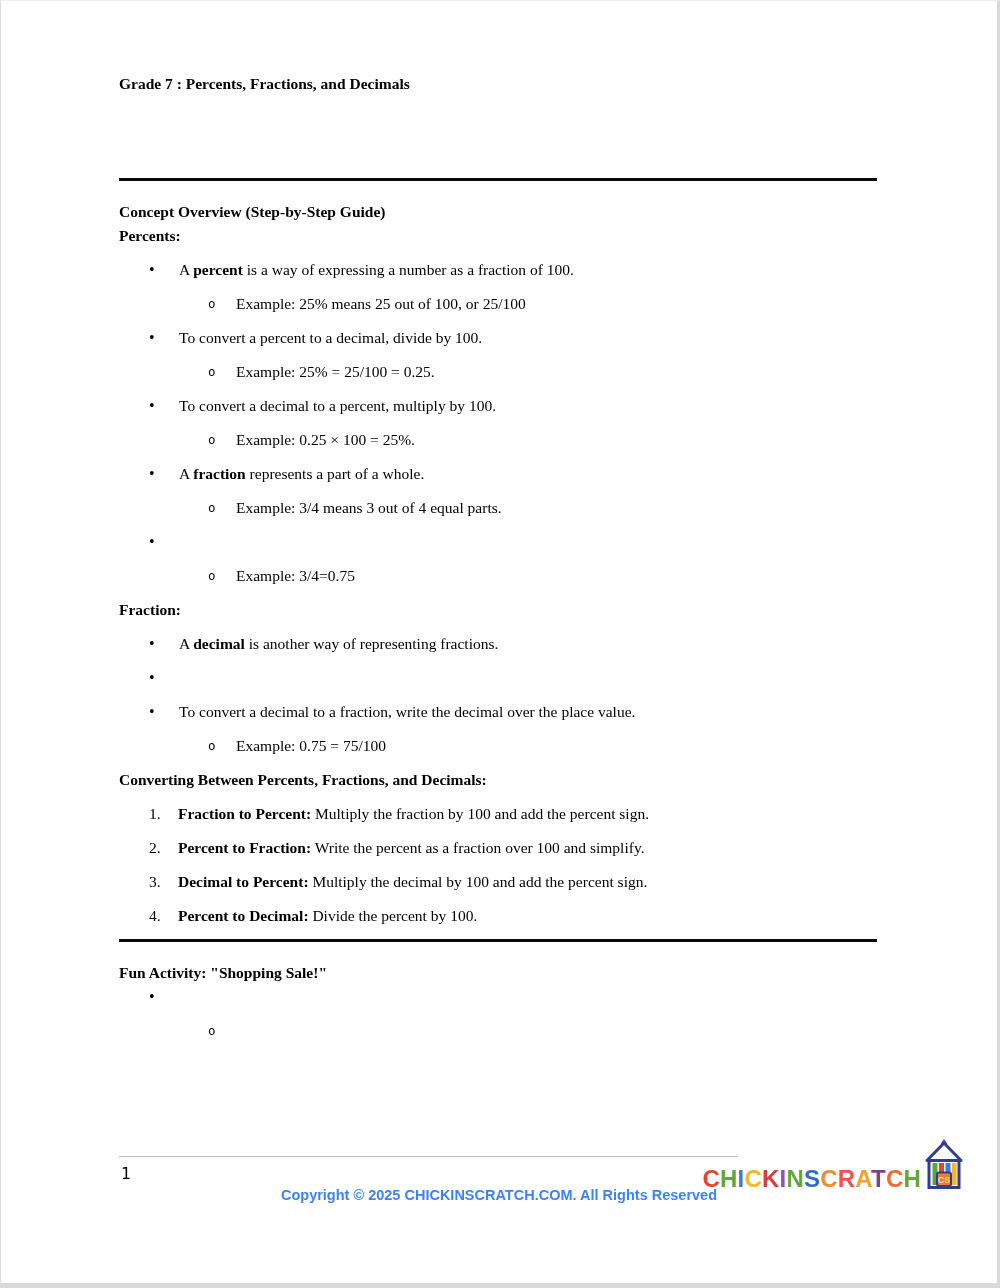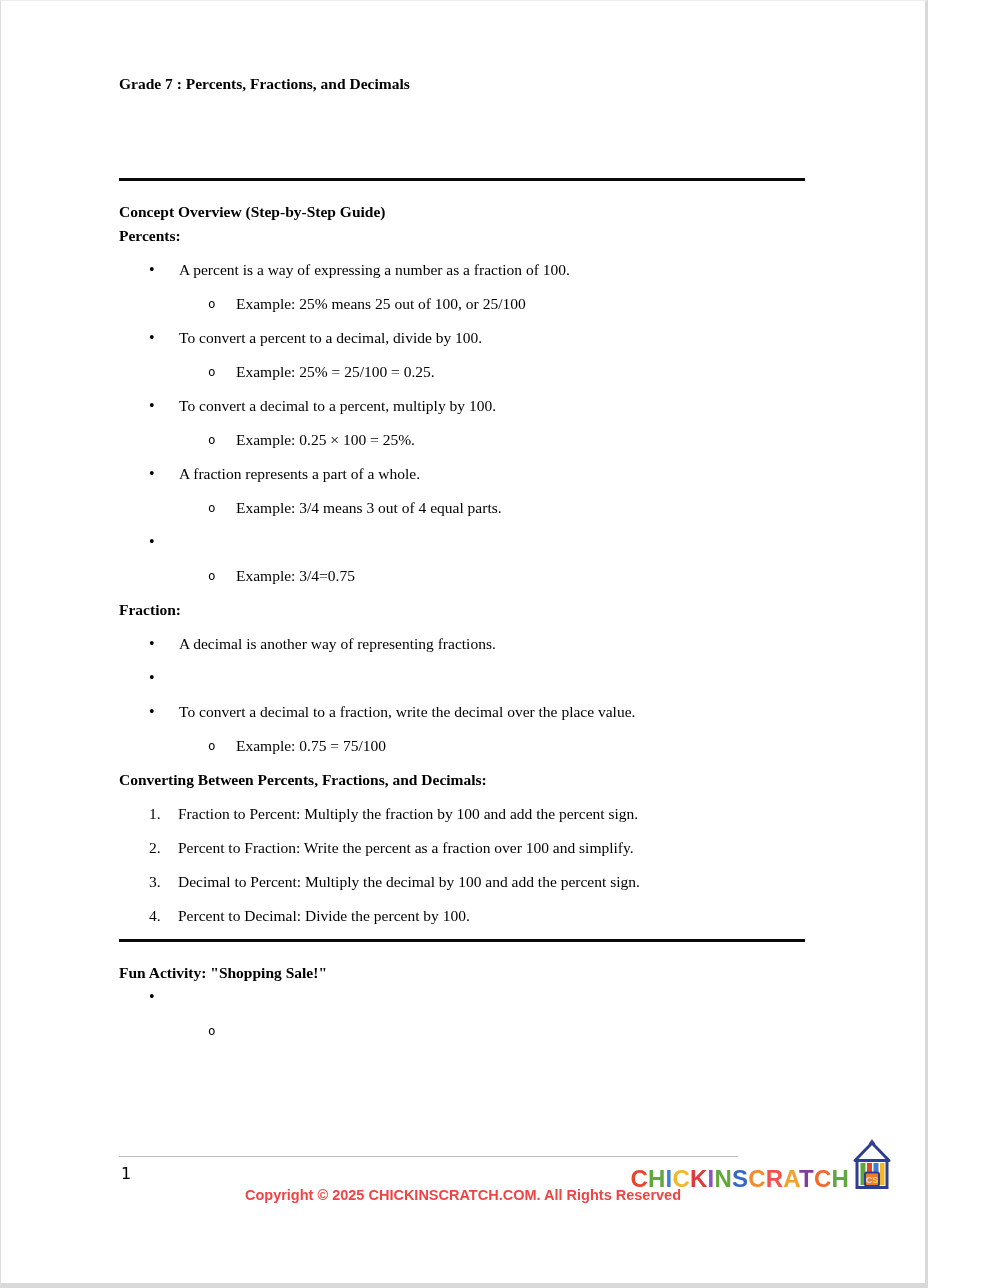--- a/index.html
+++ b/index.html
@@ -1,38 +1,38 @@
 <!DOCTYPE html>
 <html><head>
 <meta charset="utf-8">
 <style>
   html,body{margin:0;padding:0;background:#fff;}
   .page{
-    position:relative;width:928px;height:1288px;box-sizing:border-box;
+    position:relative;width:1000px;height:1288px;box-sizing:border-box;
     background:#fff;color:#000;
     border-left:1px solid #dcdcdc;border-right:3px solid #d9d9d9;border-top:1px solid #eee;
     font-family:"Liberation Serif","DejaVu Serif",serif;
     font-size:15.5px;line-height:21px;overflow:hidden;
   }
   .page::after{content:"";position:absolute;left:0;right:0;bottom:0;height:5px;background:#d9d9d9;}
   .content{padding:72px 120px 0 118px;}
   .doc-title{font-size:15.5px;font-weight:bold;margin:0;line-height:21px;}
   .rule{border:none;border-top:3px solid #0a0a0a;margin:10px 0 20px 0;}
   #content > .rule:first-child{margin-top:84px;}
   .h{font-weight:bold;margin:0 0 13px 0;}
   .hi{font-weight:bold;margin:0 0 3px 0;}
   .li{display:flex;margin:0 0 13px 0;}
   .li1{padding-left:30px;}
   .li1 .marker{flex:0 0 30px;font-size:16px;}
   .li2{padding-left:89px;}
   .li2 .marker{flex:0 0 28px;font-family:"DejaVu Sans Mono",monospace;font-size:12.5px;}
   .li2 .li-text{max-width:618px;}
   .ol{padding-left:30px;}
   .ol .marker{flex:0 0 29px;}
-  .b{font-weight:normal;text-align:center;}
+  .b{font-weight:bold;text-align:center;}
   .footer{position:absolute;left:0;top:1147px;width:100%;}
   .footer-rule{margin-left:118px;width:619px;border:none;border-top:1px solid #bdbdbd;}
   .page-number{margin:7px 0 0 120px;font-family:"DejaVu Sans",sans-serif;font-size:16px;line-height:18px;}
   .copyright{position:absolute;top:37px;left:0;width:100%;text-align:center;
     font-family:"Liberation Sans",sans-serif;font-weight:bold;font-size:14.5px;}
   .logo{position:absolute;right:33px;top:-9px;display:flex;align-items:flex-end;}
   .logo-text{font-family:"Liberation Sans",sans-serif;font-weight:700;font-size:24px;
     letter-spacing:0.2px;line-height:20px;margin-bottom:7px;white-space:nowrap;}
   .logo-icon{margin-left:3px;}
 </style>
@@ -143,15 +143,15 @@
           <rect x="8.5" y="24" width="5" height="22" fill="#5aa839"></rect>
           <rect x="15" y="24" width="5" height="22" fill="#e0452e"></rect>
           <rect x="21.5" y="24" width="5" height="22" fill="#3b7dd8"></rect>
           <rect x="28" y="24" width="4.5" height="22" fill="#f2b52b"></rect>
           <rect x="13" y="33.5" width="14" height="13.5" rx="2" fill="#ef7d2e" stroke="#2e3f90" stroke-width="2"></rect>
           <text x="20" y="44" font-family="Liberation Sans, sans-serif" font-size="9" font-weight="bold" text-anchor="middle"><tspan fill="#cfe4ff">C</tspan><tspan fill="#ffd94d">S</tspan></text>
         </svg>
       </span>
     </div>
 
-    <div class="copyright" style="color: #ef4444;">Copyright © 2025 CHICKINSCRATCH.COM. All Rights Reserved</div>
+    <div class="copyright" style="color: #3b82f6;">Copyright © 2025 CHICKINSCRATCH.COM. All Rights Reserved</div>
   </div>
 </div>
 
 </body></html>

